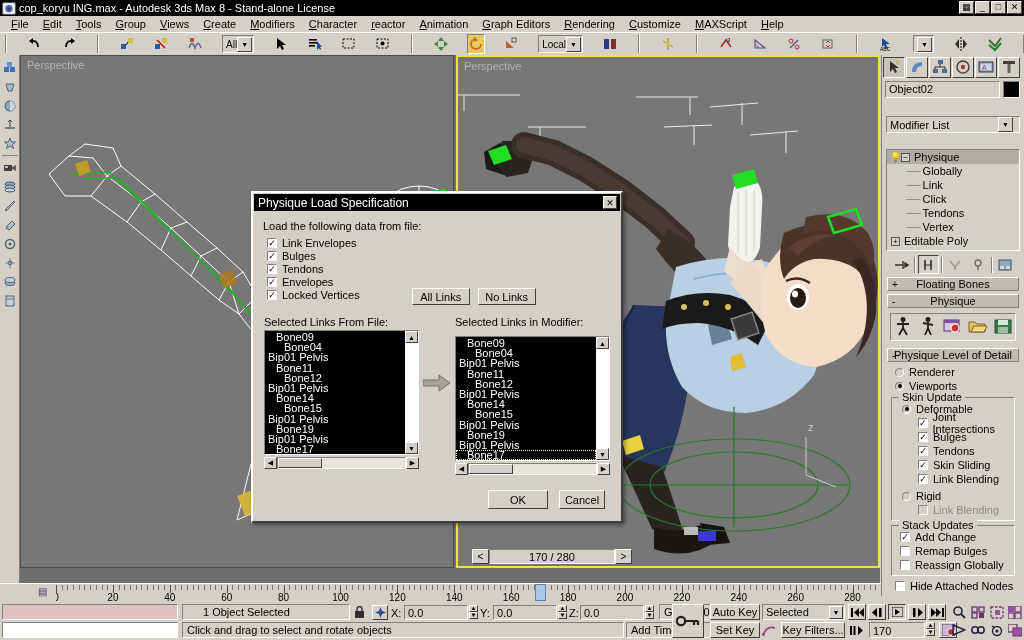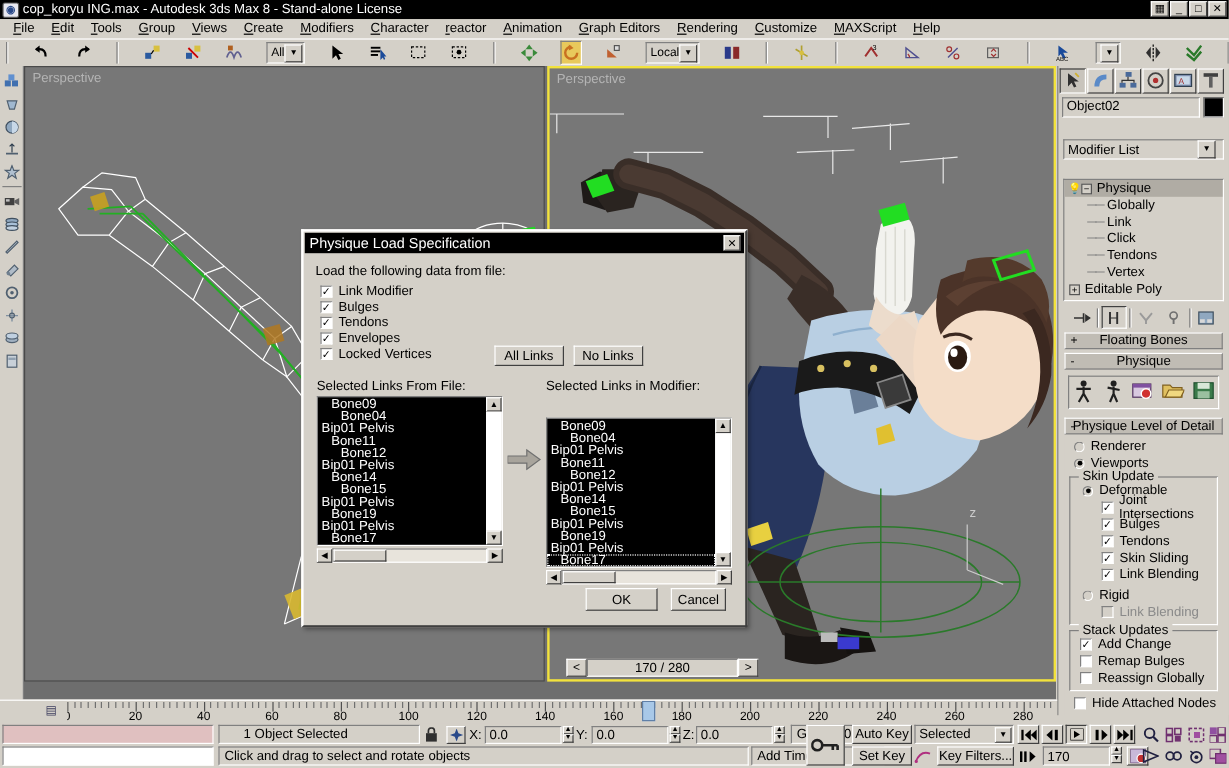--- a/index.html
+++ b/index.html
@@ -684,21 +684,21 @@
                     border:1px solid;border-color:#fff #404040 #404040 #fff;color:#000;font-size:9px;
                     display:flex;align-items:center;justify-content:center">✕</div>
       </div>
 
       <div style="margin:9px 0 4px 10px;font-size:11px">Load the following data from file:</div>
 
       <div style="display:flex;">
         <div id="dlg-options" style="margin-left:14px;">
             <div class="chk-row" style="height: 13px;">
               <span class="chk">✓</span>
-              <span>Link Modifier</span>
+              <span>Link Envelopes</span>
             </div>
             <div class="chk-row" style="height: 13px;">
               <span class="chk">✓</span>
               <span>Bulges</span>
             </div>
             <div class="chk-row" style="height: 13px;">
               <span class="chk">✓</span>
               <span>Tendons</span>
             </div>
             <div class="chk-row" style="height: 13px;">
@@ -751,21 +751,21 @@
           </div>
         </div>
 
         <div style="width:36px;display:flex;align-items:center;justify-content:center;margin-top:58px">
           <svg width="28" height="18" viewBox="0 0 28 18">
             <path d="M0 6 L16 6 L16 1 L27 9 L16 17 L16 12 L0 12 Z" fill="#a8a49c" stroke="#707070" stroke-width="1"></path>
           </svg>
         </div>
 
         <div style="width:155px">
-          <div style="font-size:11px;margin-bottom:20px">Selected Links in Modifier:</div>
+          <div style="font-size:11px;margin-bottom:8px">Selected Links in Modifier:</div>
           <div class="sunk" style="height:125px;display:flex;background:#fff">
             <div id="dlg-list-right" style="flex:1;background:#000;color:#fff;font-size:11px;overflow:hidden;padding-top:1px">
                 <div style="height: 10.2px; line-height: 10.2px; padding-left: 11px; white-space: nowrap; font-size: 11px;">Bone09</div>
                 <div style="height: 10.2px; line-height: 10.2px; padding-left: 19px; white-space: nowrap; font-size: 11px;">Bone04</div>
                 <div style="height: 10.2px; line-height: 10.2px; padding-left: 3px; white-space: nowrap; font-size: 11px;">Bip01 Pelvis</div>
                 <div style="height: 10.2px; line-height: 10.2px; padding-left: 11px; white-space: nowrap; font-size: 11px;">Bone11</div>
                 <div style="height: 10.2px; line-height: 10.2px; padding-left: 19px; white-space: nowrap; font-size: 11px;">Bone12</div>
                 <div style="height: 10.2px; line-height: 10.2px; padding-left: 3px; white-space: nowrap; font-size: 11px;">Bip01 Pelvis</div>
                 <div style="height: 10.2px; line-height: 10.2px; padding-left: 11px; white-space: nowrap; font-size: 11px;">Bone14</div>
                 <div style="height: 10.2px; line-height: 10.2px; padding-left: 19px; white-space: nowrap; font-size: 11px;">Bone15</div>

